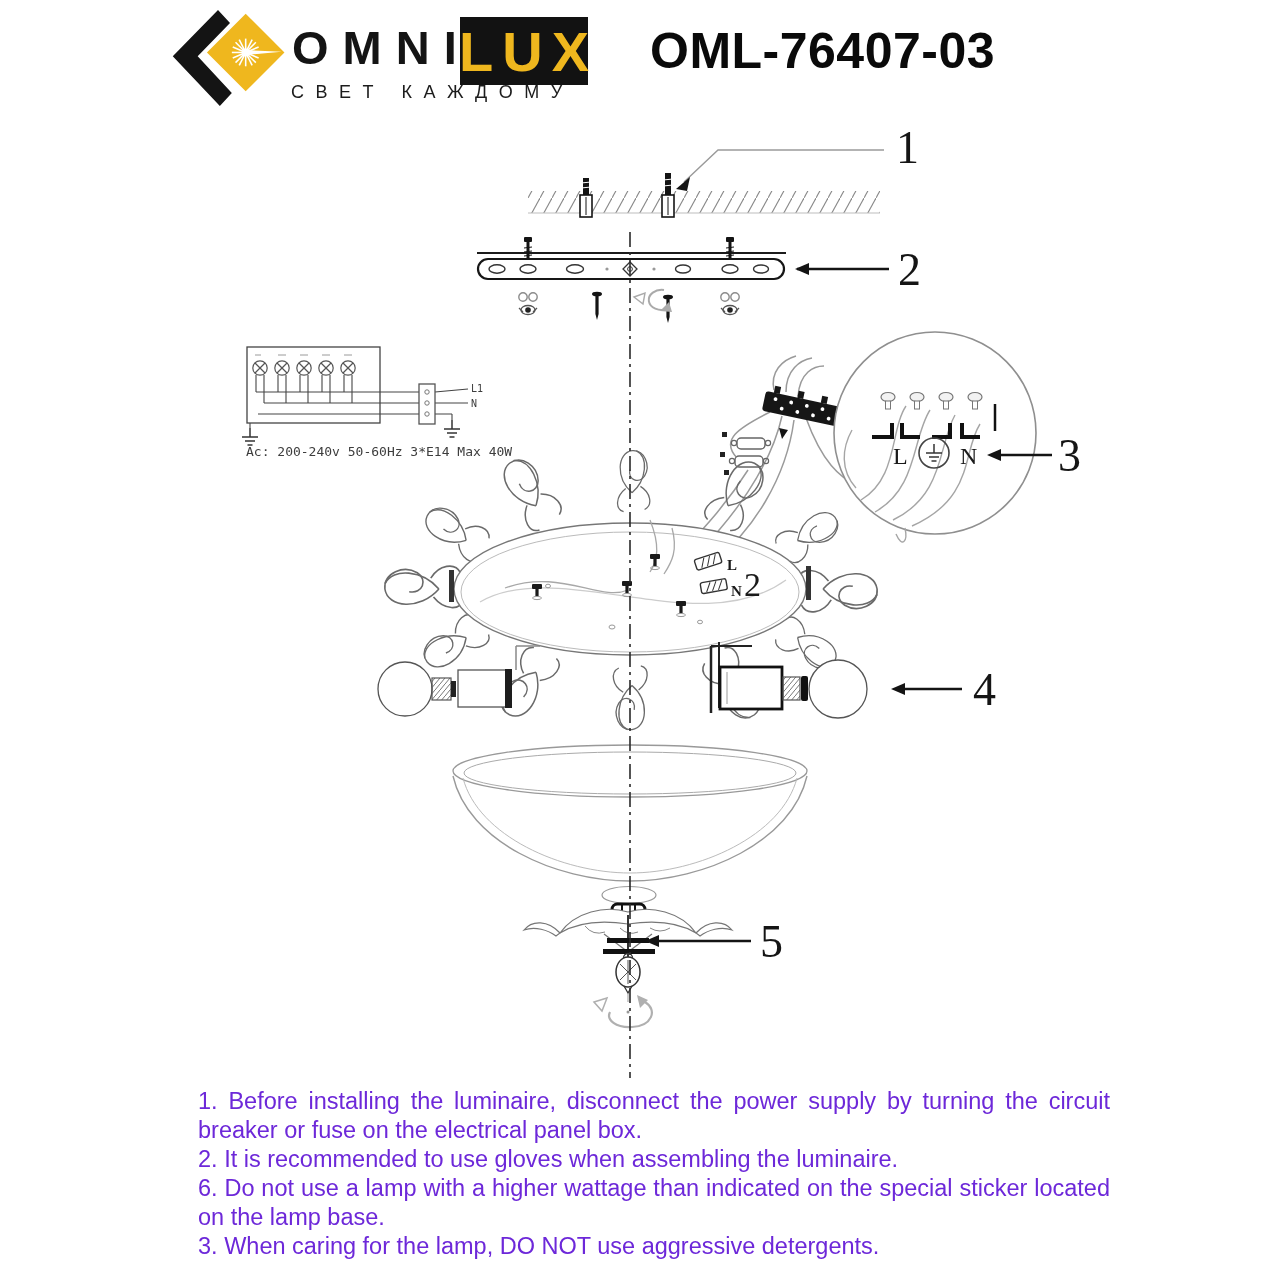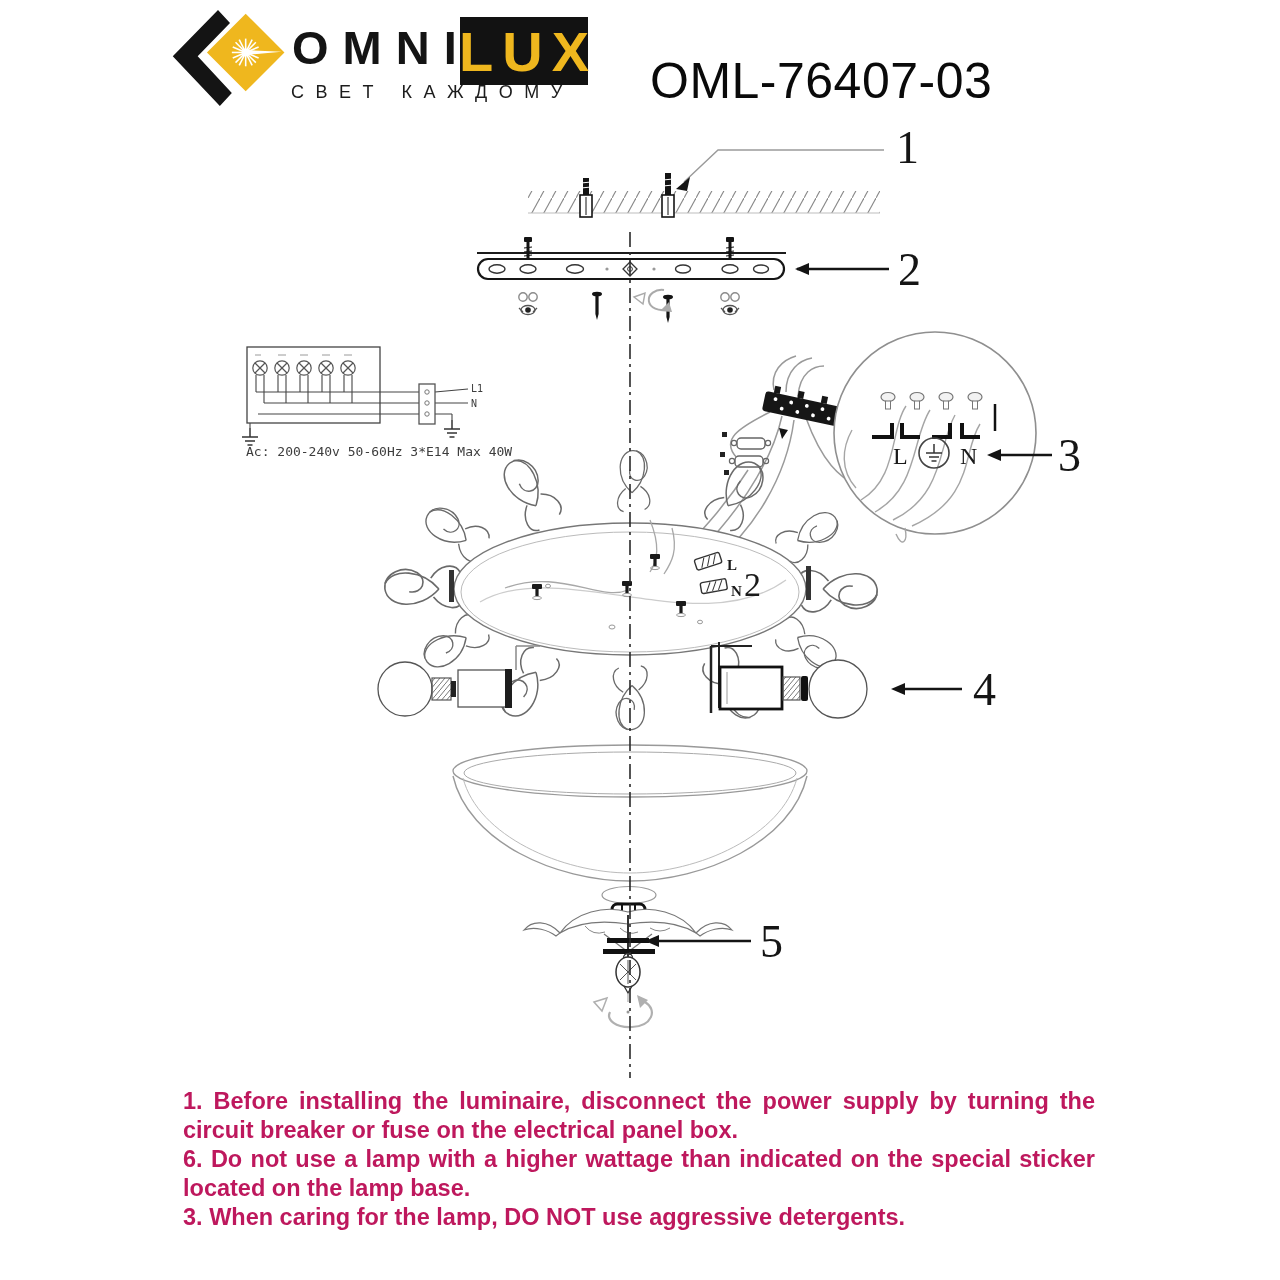--- a/index.html
+++ b/index.html
@@ -8,30 +8,30 @@
   
   .logo-icon{position:absolute;left:170px;top:8px;width:120px;height:100px;}
   .brand-omni{position:absolute;left:292px;top:20px;font-size:47px;font-weight:bold;
               letter-spacing:14px;color:#141414;}
   .lux-box{position:absolute;left:460px;top:17px;width:128px;height:68px;background:#121212;
            display:flex;align-items:center;justify-content:center;}
   .lux-box span{color:#efb71e;font-size:56px;font-weight:bold;letter-spacing:9px;
                 padding-left:9px;}
   .tagline{position:absolute;left:291px;top:82px;font-size:18px;letter-spacing:11.5px;
            color:#1c1c1c;white-space:nowrap;text-align:center;}
-  .model{position:absolute;left:650px;top:22px;font-size:50px;font-weight:normal;
-         letter-spacing:0.5px;color:#0a0a0a;white-space:nowrap;margin-top:30px;}
+  .model{position:absolute;left:650px;top:22px;font-size:50px;font-weight:bold;
+         letter-spacing:0.5px;color:#0a0a0a;white-space:nowrap;}
   
   .diagram{position:absolute;left:0;top:0;width:1280px;height:1280px;}
   .callout{font-family:"Liberation Serif",serif;font-size:46px;fill:#151515;}
   .lbl-serif{font-family:"Liberation Serif",serif;fill:#1a1a1a;}
   .lbl-mono{font-family:"DejaVu Sans Mono",monospace;fill:#3d3d3d;}
   
-  .instructions{position:absolute;left:183px;top:1087px;width:912px;color:#be185d;
-                font-size:23.5px;line-height:29px;font-weight:bold;}
+  .instructions{position:absolute;left:198px;top:1087px;width:912px;color:#6d28d9;
+                font-size:23.5px;line-height:29px;}
   .instructions p{margin:0;text-align:justify;text-align-last:left;}
 </style>
 </head>
 <body>
 
 <div class="page">
 
   <svg class="logo-icon" viewBox="0 0 130 108">
     <path d="M52,2 L3,52 L54,106 L67,92 L30,52 L65,16 Z" fill="#141414"></path>
     <polygon points="82,6 124,48 82,90 40,48" fill="#efb71e"></polygon>
@@ -391,17 +391,18 @@
       <line x1="657" y1="941" x2="751" y2="941" stroke="#141414" stroke-width="2.4"></line>
       <polygon points="645,941 659,935 659,947" fill="#141414"></polygon>
       <text class="callout" x="760" y="957">5</text>
     </g>
 
     <line x1="630" y1="232" x2="630" y2="1078" stroke="#2a2a2a" stroke-width="1.6" stroke-dasharray="15 5 3 5"></line>
   </svg>
 
   <div class="instructions">
     <p>1. Before installing the luminaire, disconnect the power supply by turning the circuit breaker or fuse on the electrical panel box.</p>
+    <p>2. It is recommended to use gloves when assembling the luminaire.</p>
     <p>6. Do not use a lamp with a higher wattage than indicated on the special sticker located on the lamp base.</p>
     <p>3. When caring for the lamp, DO NOT use aggressive detergents.</p>
   </div>
 
 </div>
 
 </body></html>

